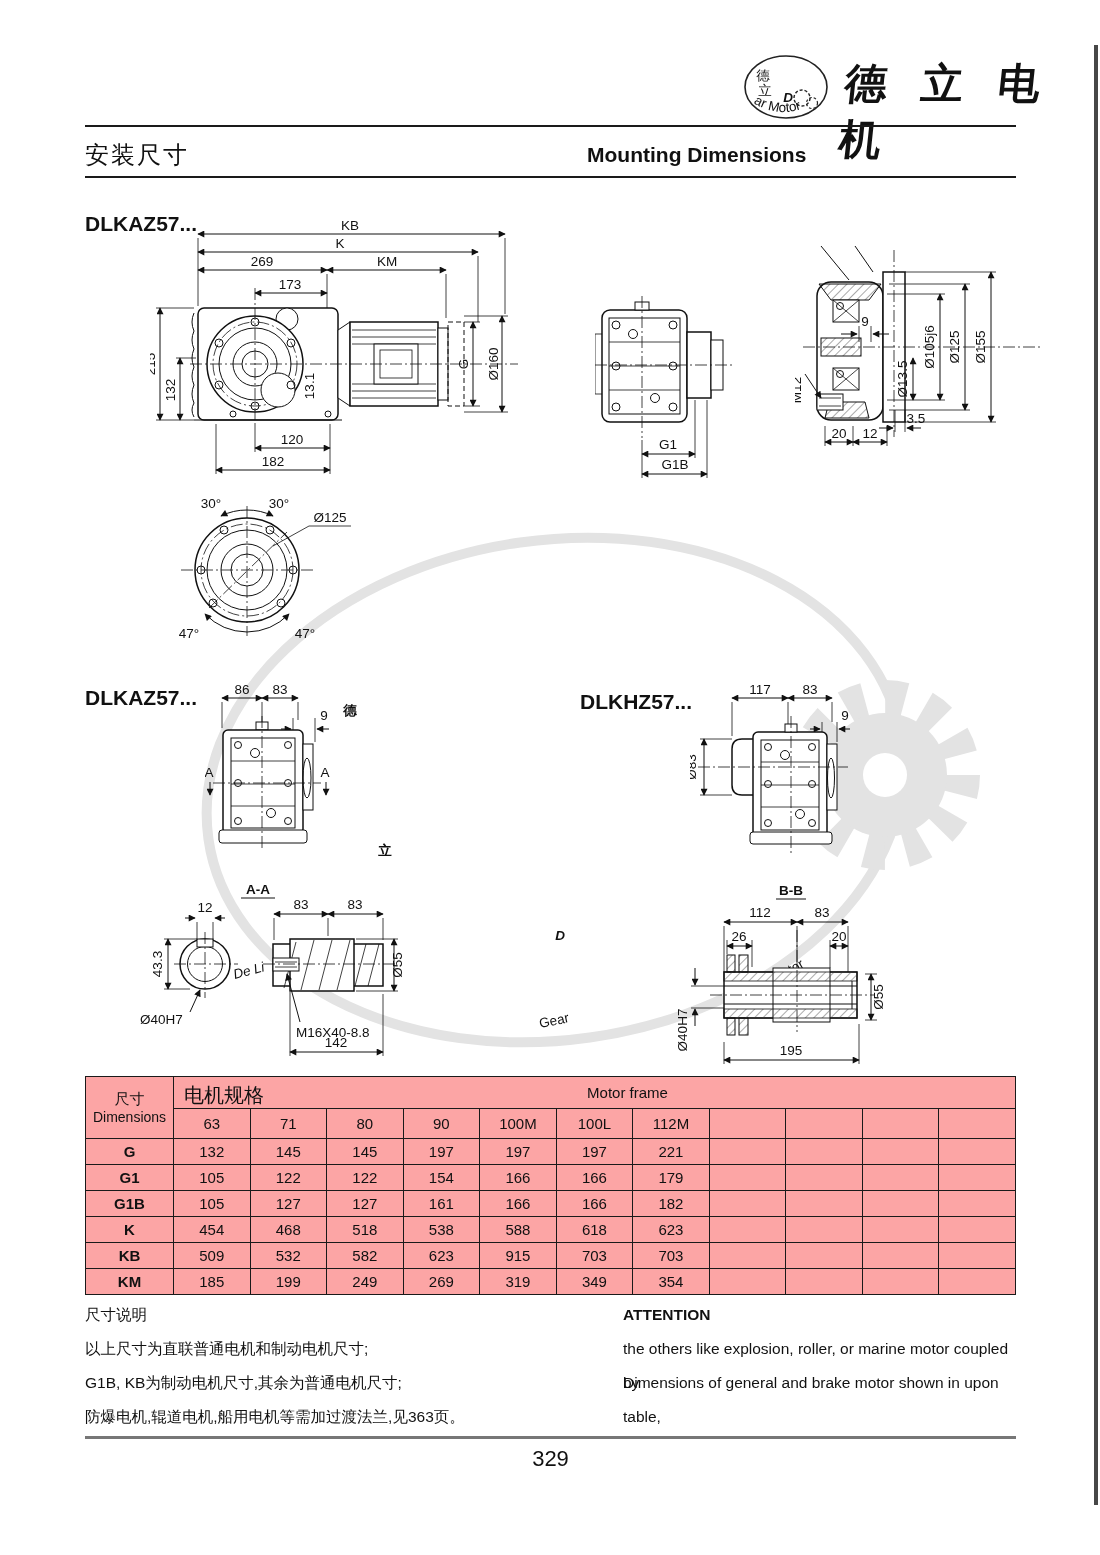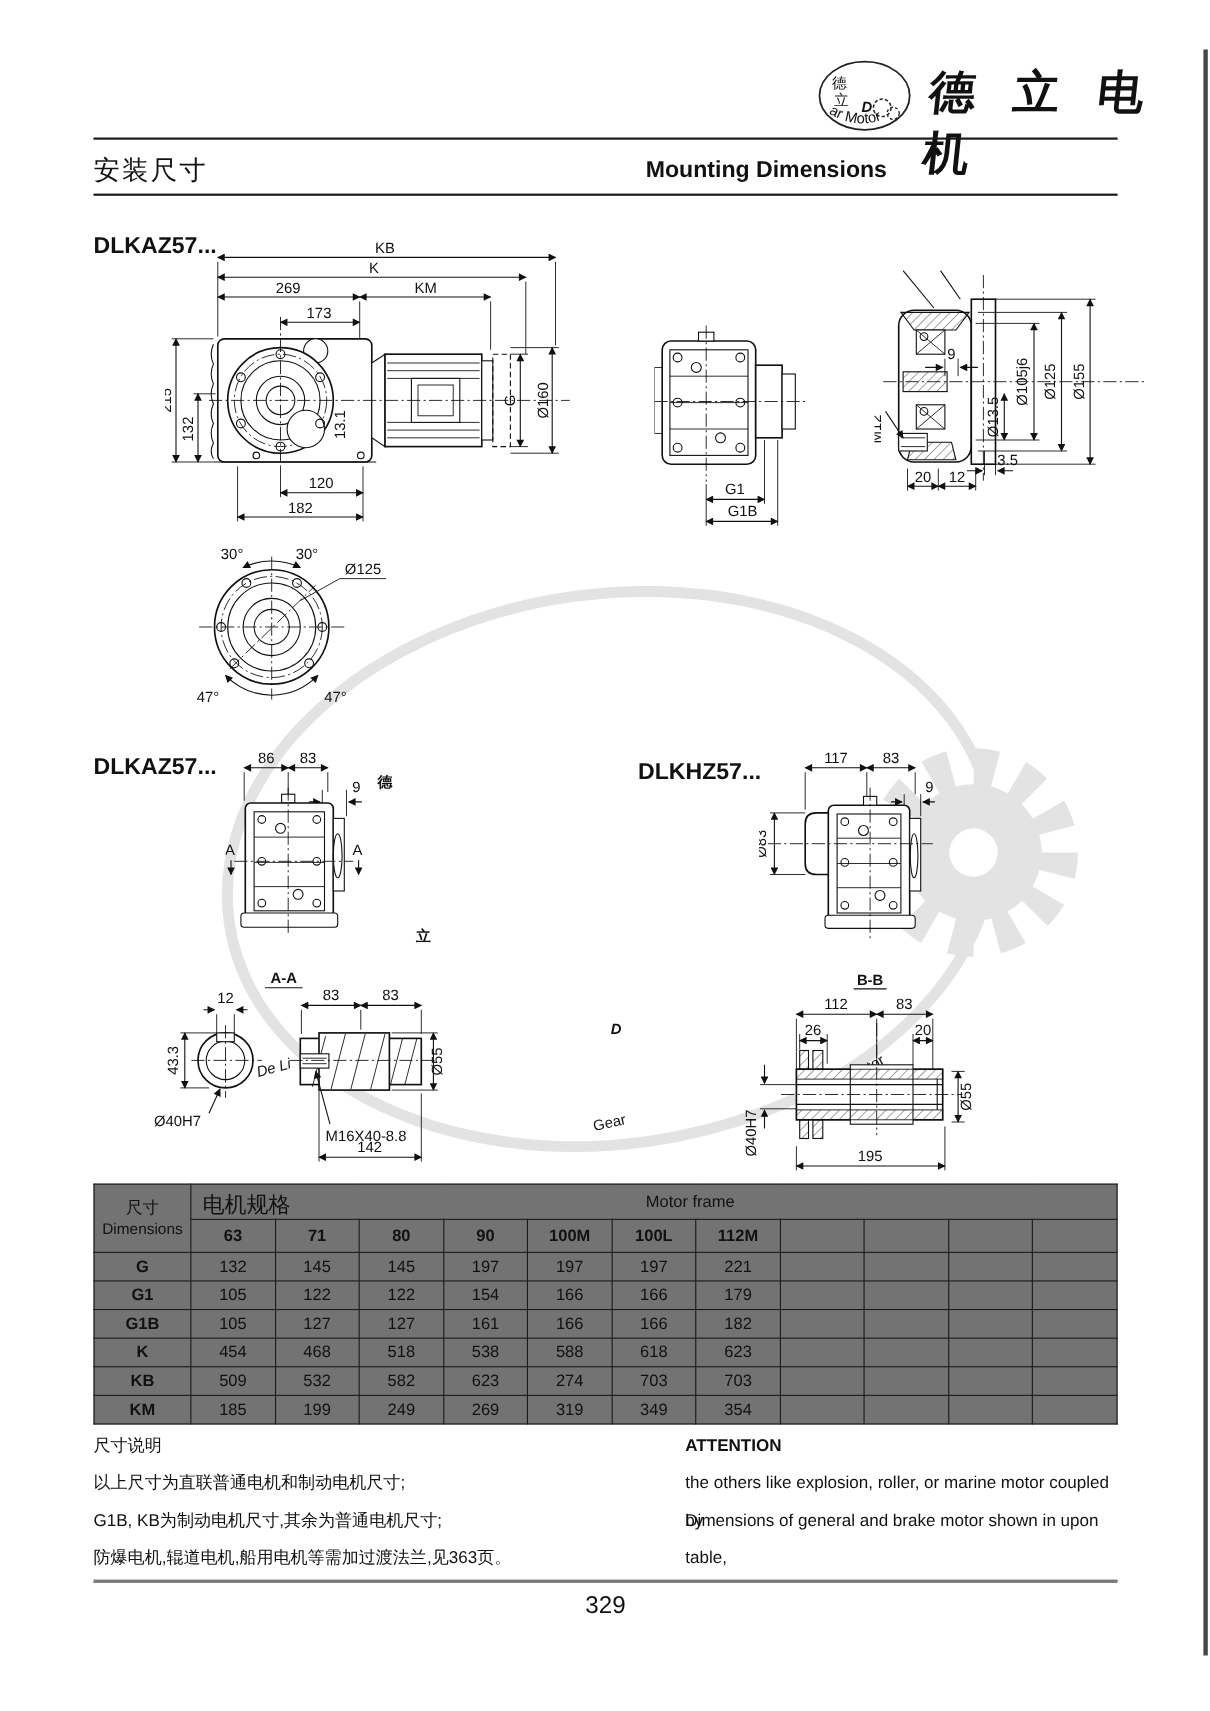--- a/index.html
+++ b/index.html
@@ -16,24 +16,24 @@
   svg text.as{text-anchor:start}
   .ol{stroke:#111;stroke-width:1.5;fill:none}
   .o2{stroke:#111;stroke-width:1;fill:none}
   .dl{stroke:#111;stroke-width:1;fill:none}
   .xl{stroke:#111;stroke-width:0.8;fill:none}
   .cl{stroke:#111;stroke-width:0.8;fill:none;stroke-dasharray:12 3 2 3}
   .dsh{stroke:#111;stroke-width:1;fill:none;stroke-dasharray:5 3}
   .wf{fill:#fff}
   .hf{fill:url(#ht)}
   .dimtable{position:absolute;left:85px;top:1076px;width:931px;border-collapse:collapse;
-            table-layout:fixed;z-index:1;background:#737373}
+            table-layout:fixed;z-index:1;background:#fca5a5}
   .dimtable td{border:1.6px solid #1a1a1a;text-align:center;font-size:15px;padding:0;height:25px}
   .dimtable tr.h1 td{height:31px}
-  .dimtable tr.h2 td{height:29px;font-weight:bold}
+  .dimtable tr.h2 td{height:29px;font-weight:normal}
   .dimtable td.c0{font-weight:normal}
   .dimtable td.rl{font-weight:bold}
   .dimtable td.mh{position:relative;text-align:left}
   .ms{position:absolute;left:10px;top:5px;font-size:20px}
   .mf{display:block;text-align:center;padding-left:66px;font-size:15px}
   .c0 .l1{font-size:15px;line-height:19px}
   .c0 .l2{font-size:14px;line-height:18px}
   .notes{position:absolute;left:85px;top:1298px;width:500px;font-size:15.5px;z-index:1}
   .notes div{height:34px;line-height:34px}
   .attn{position:absolute;left:623px;top:1298px;width:400px;font-size:15.5px;z-index:1}
@@ -627,21 +627,21 @@
       <td></td>
       <td></td>
       <td></td>
     </tr>
     <tr>
       <td class="rl">KB</td>
       <td>509</td>
       <td>532</td>
       <td>582</td>
       <td>623</td>
-      <td>274</td>
+      <td>915</td>
       <td>703</td>
       <td>703</td>
       <td></td>
       <td></td>
       <td></td>
       <td></td>
     </tr>
     <tr>
       <td class="rl">KM</td>
       <td>185</td>

